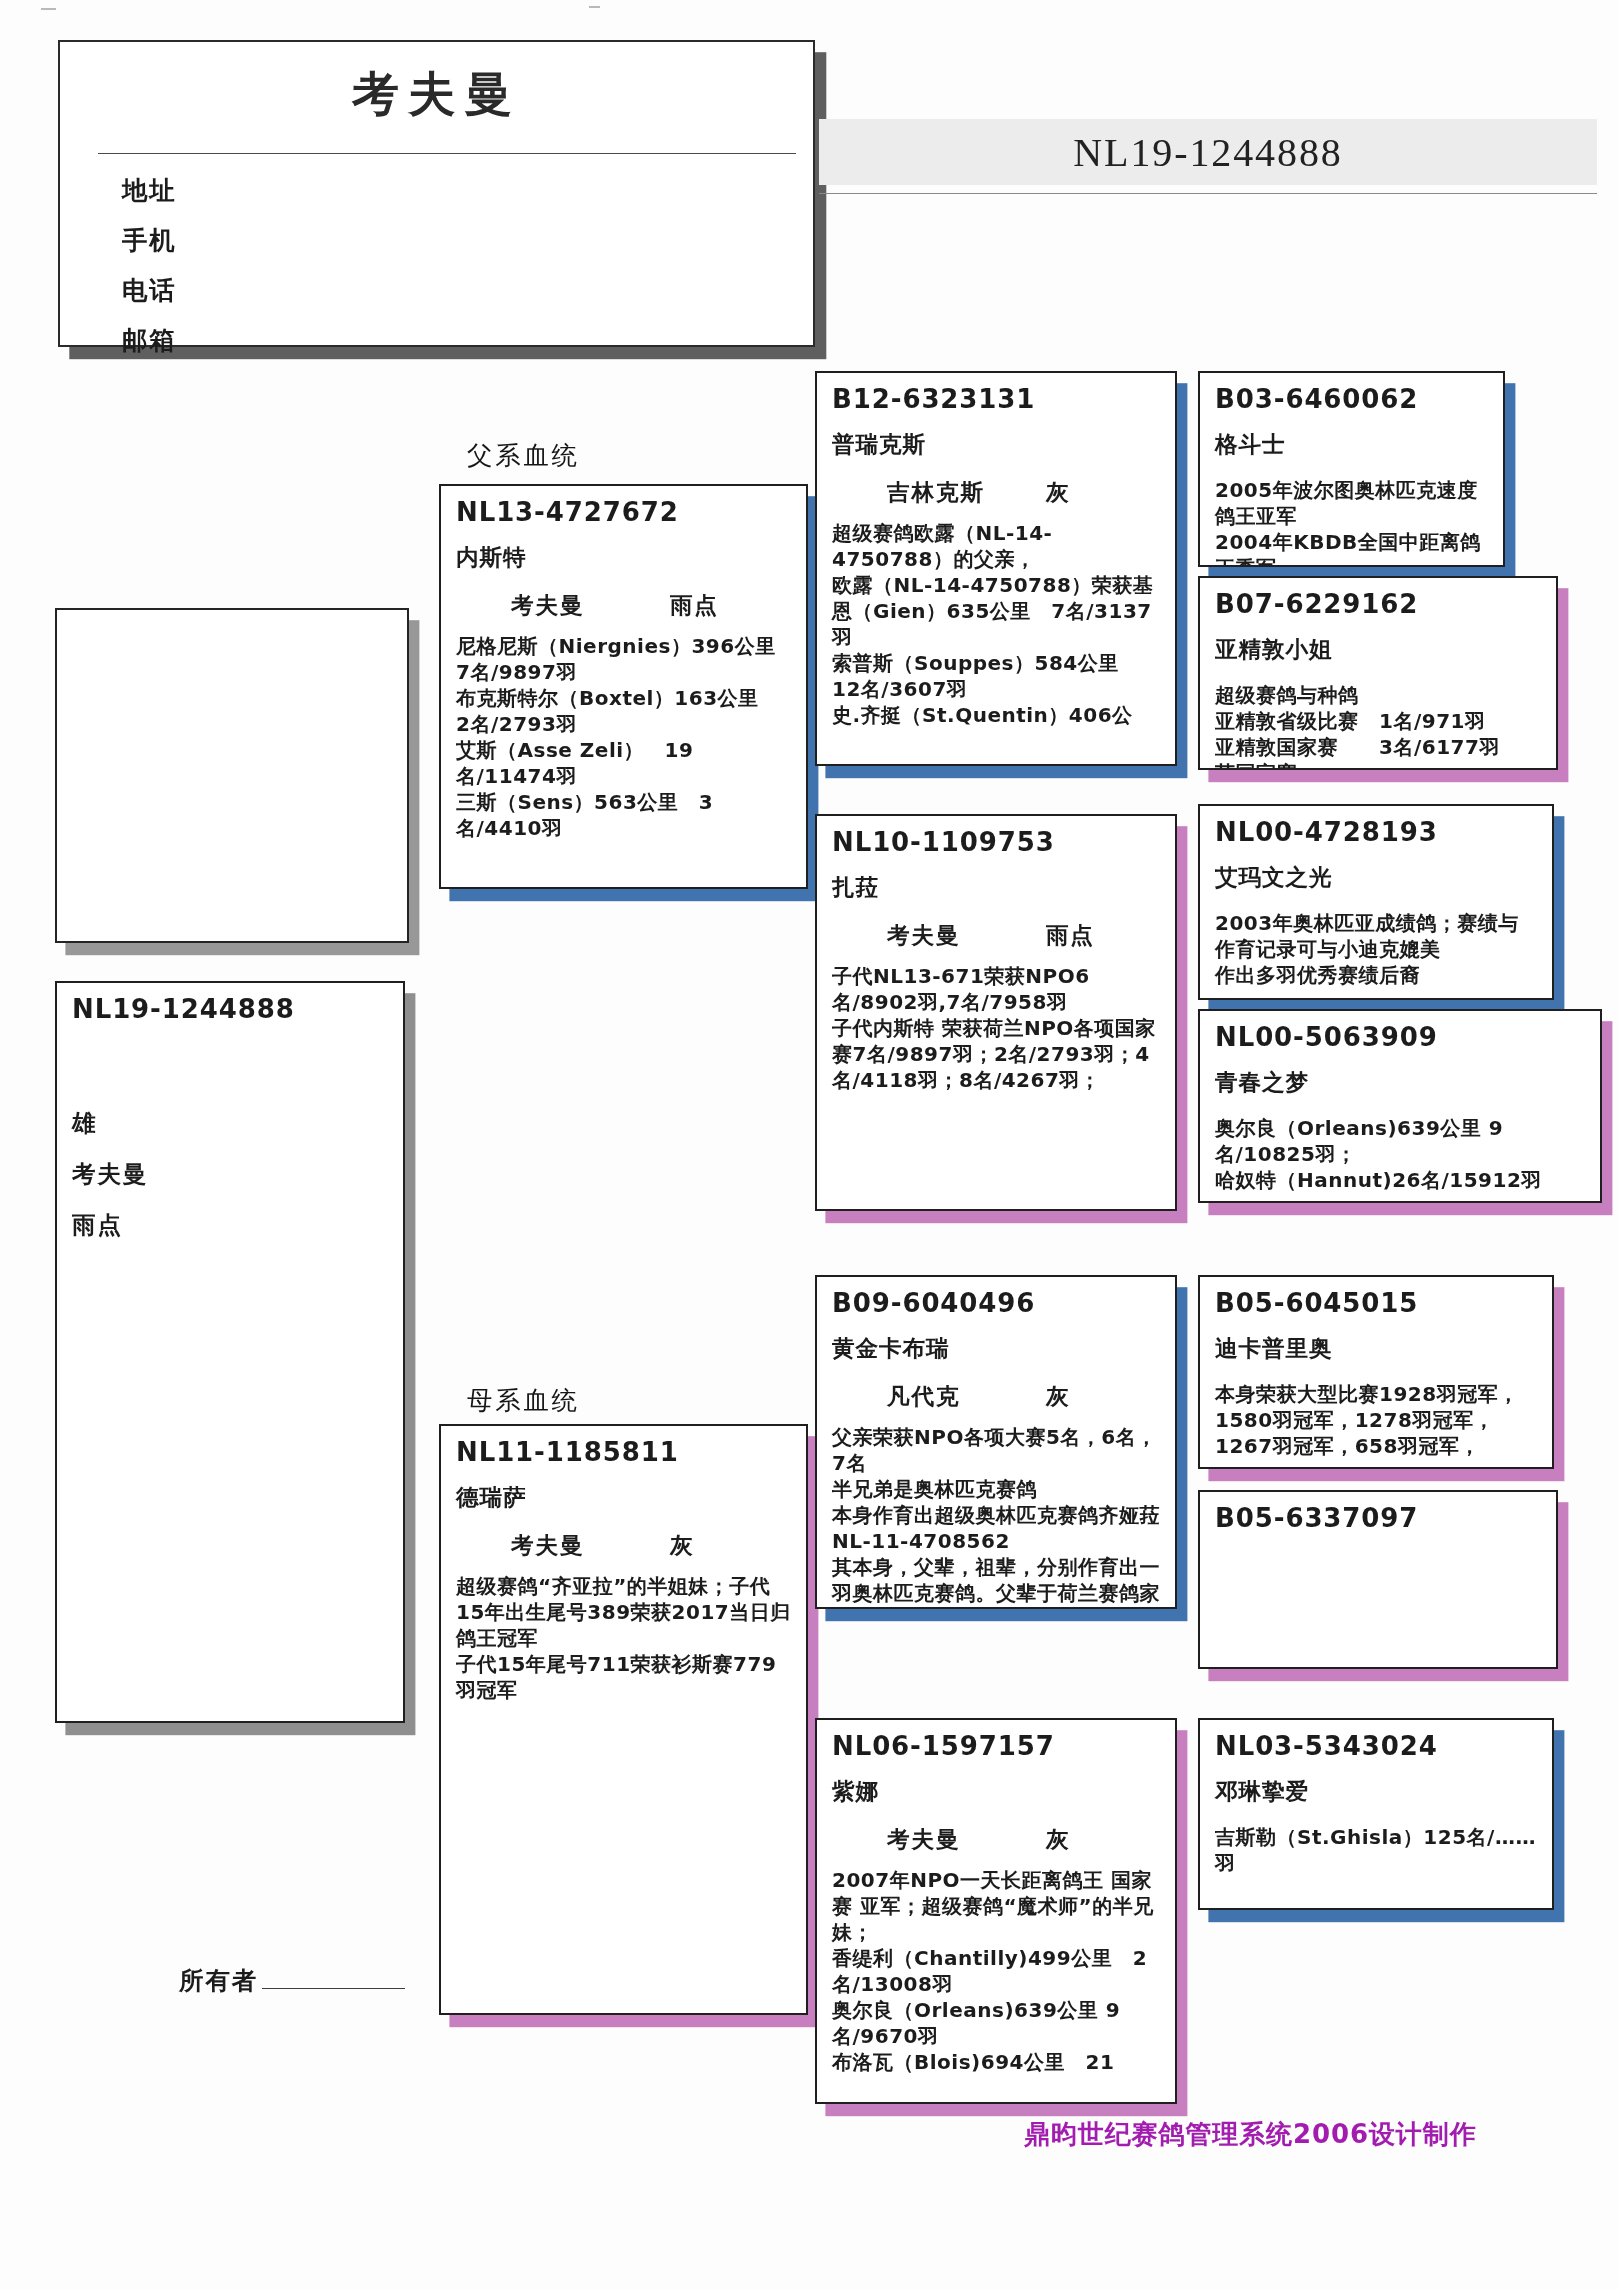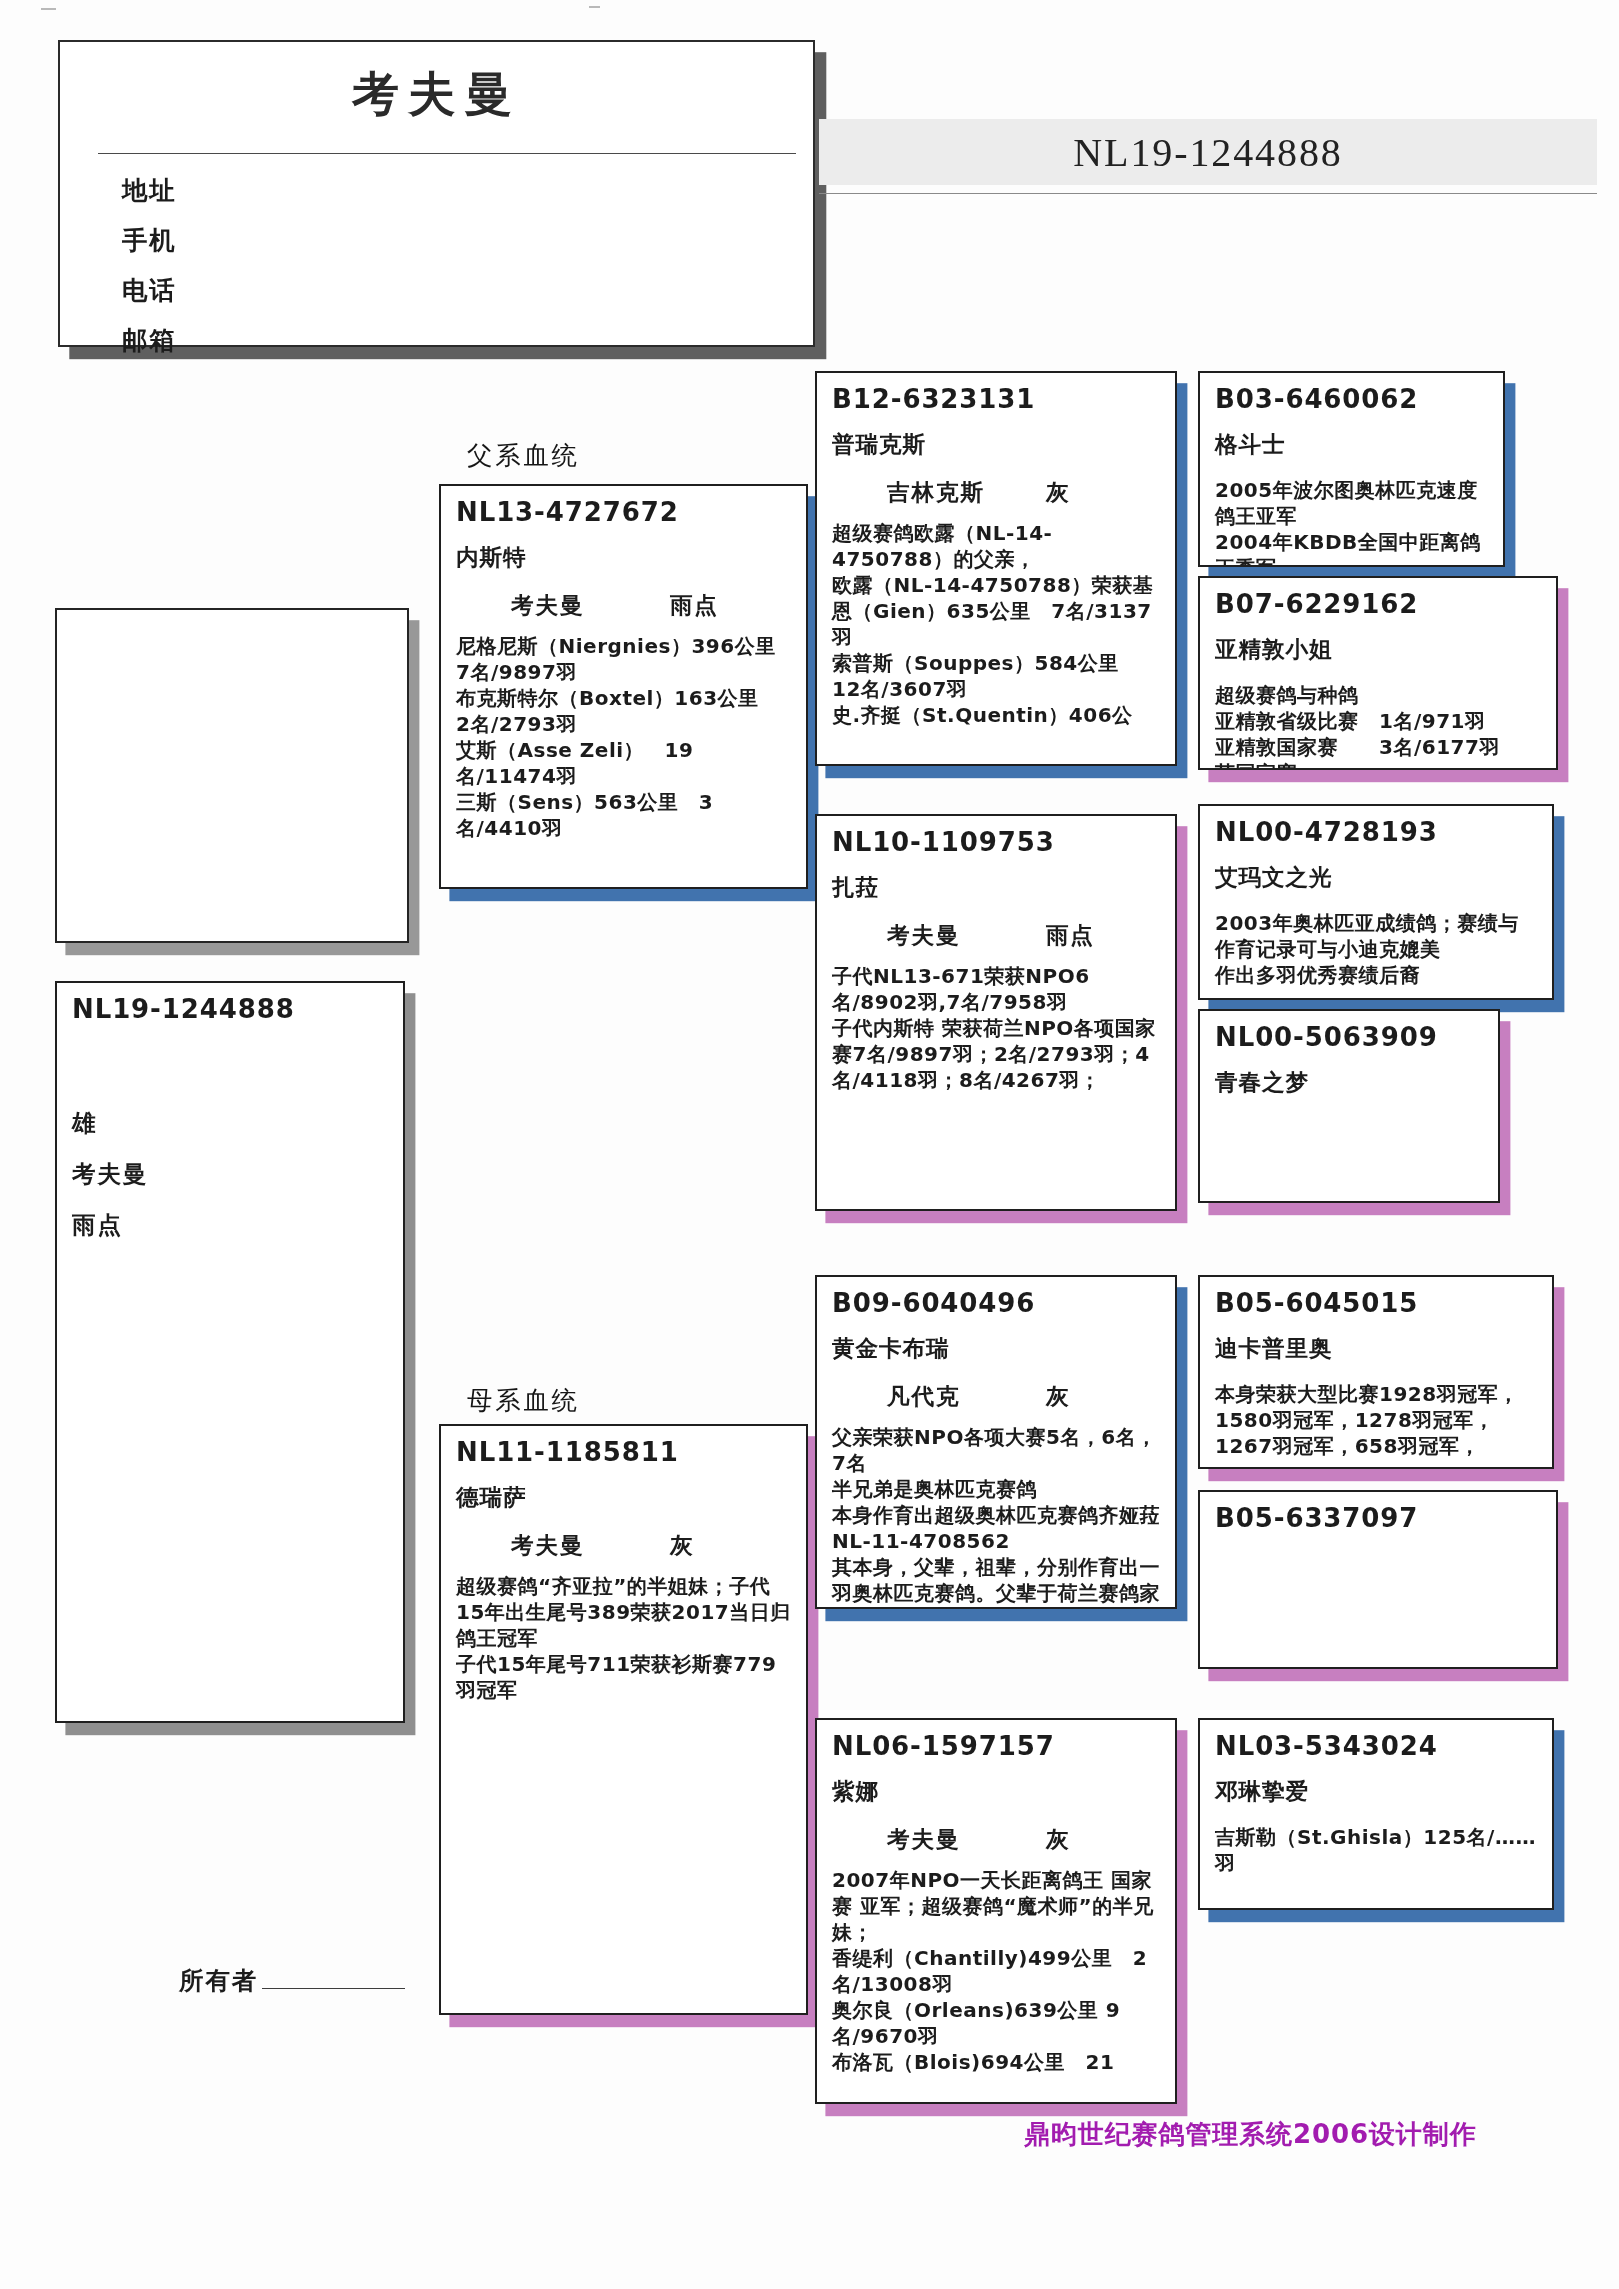--- a/index.html
+++ b/index.html
@@ -194,23 +194,27 @@
 
   <div class="pbox blue" style="left:1198px;top:804px;width:356px;height:196px">
     <div class="ring">NL00-4728193</div>
     <div class="pname">艾玛文之光</div>
     <div class="desc" style="margin-top:17px">
       <p>2003年奥林匹亚成绩鸽；赛绩与作育记录可与小迪克媲美</p>
       <p>作出多羽优秀赛绩后裔</p>
     </div>
   </div>
 
-  <div class="pbox pink" style="left:1198px;top:1009px;width:302px;height:194px">
+  <div class="pbox pink" style="left:1198px;top:1009px;width:404px;height:194px">
     <div class="ring">NL00-5063909</div>
     <div class="pname">青春之梦</div>
+    <div class="desc" style="margin-top:17px">
+      <p>奥尔良（Orleans)639公里 9名/10825羽；</p>
+      <p>哈奴特（Hannut)26名/15912羽</p>
+    </div>
   </div>
 
   <div class="pbox pink" style="left:1198px;top:1275px;width:356px;height:194px">
     <div class="ring">B05-6045015</div>
     <div class="pname">迪卡普里奥</div>
     <div class="desc" style="margin-top:17px">
       <p>本身荣获大型比赛1928羽冠军，1580羽冠军，1278羽冠军，1267羽冠军，658羽冠军，</p>
     </div>
   </div>
 

